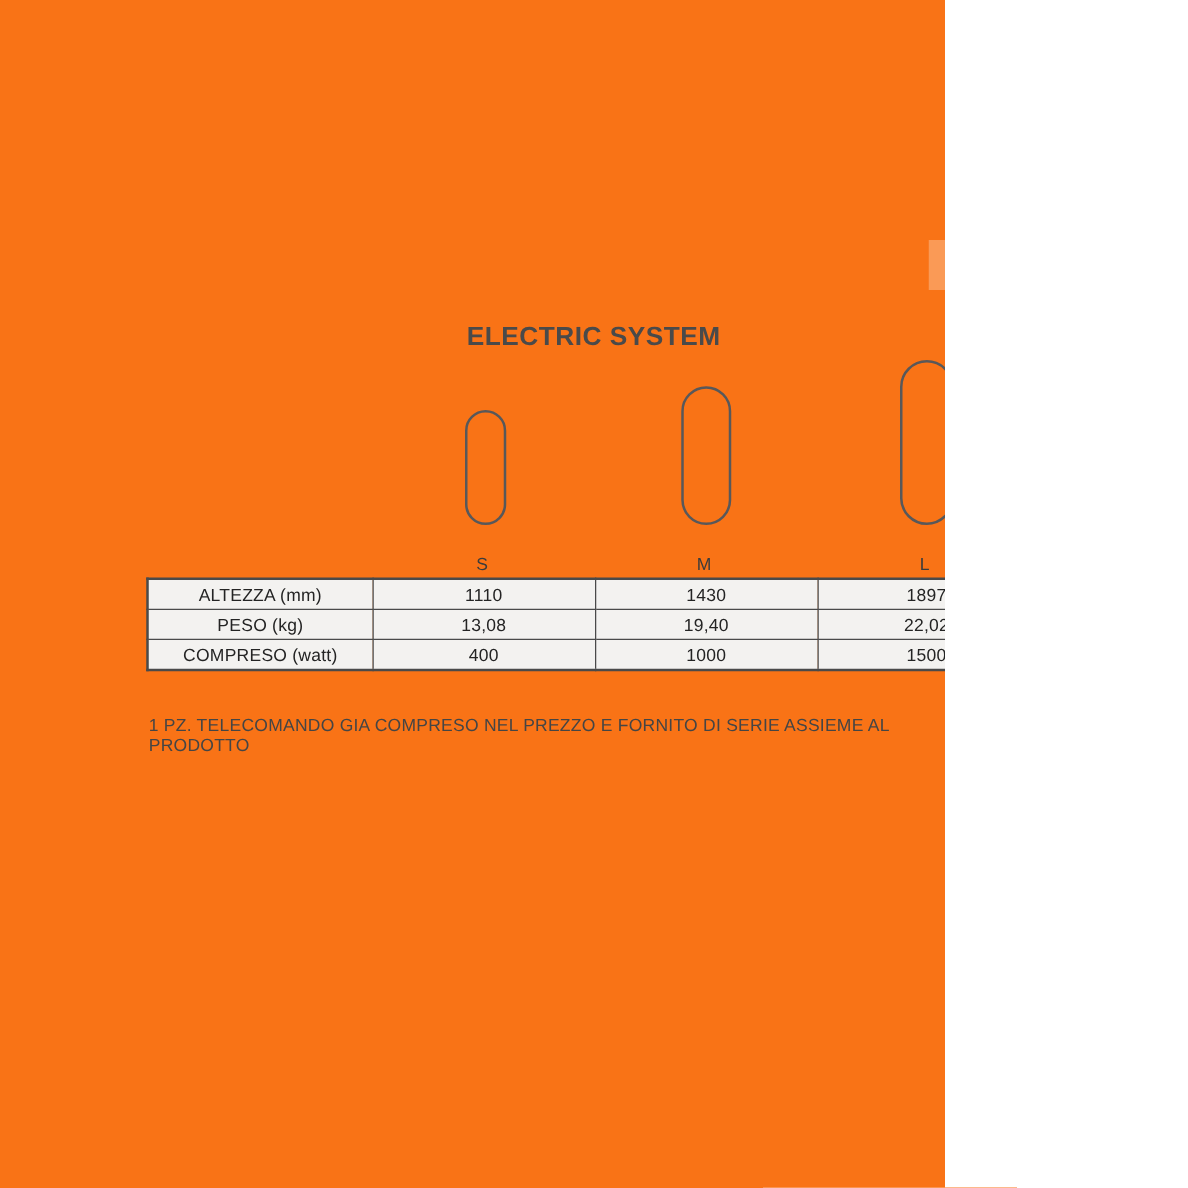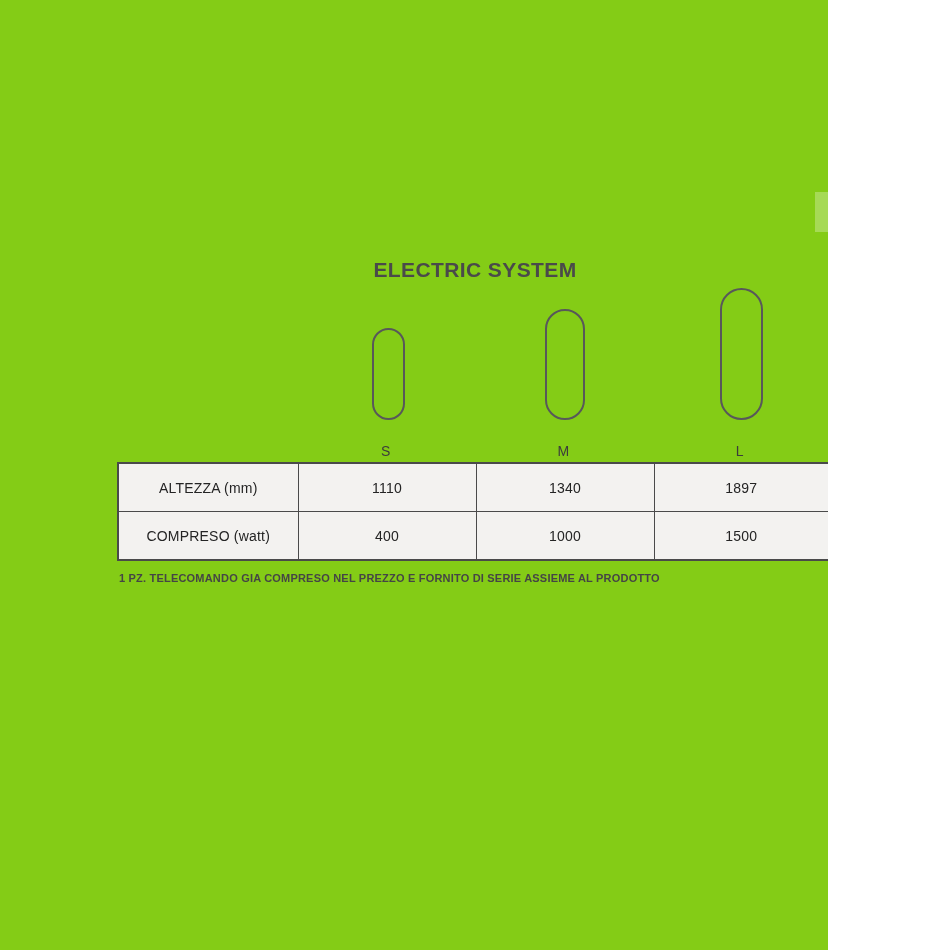--- a/index.html
+++ b/index.html
@@ -1,23 +1,23 @@
 <!DOCTYPE html>
 <html><head>
 <meta charset="utf-8">
 <style>
   html, body {
     margin: 0;
     padding: 0;
   }
   .stage {
     position: relative;
-    width: 828px;
+    width: 756px;
     height: 950px;
-    background: #84cc16;
+    background: #f97316;
     font-family: "Liberation Sans", sans-serif;
     overflow: hidden;
   }
   .page-title {
     position: absolute;
     top: 258px;
     left: 0;
     width: 950px;
     text-align: center;
     font-size: 21px;
@@ -56,33 +56,33 @@
     table-layout: fixed;
   }
   .spec-table td {
     border: 1px solid #4a4a4a;
     height: 23px;
     text-align: center;
     vertical-align: middle;
     font-size: 14px;
     color: #242424;
     background: #f3f2f0;
-    padding: 12px;
+    padding: 0;
     letter-spacing: 0.2px;
   }
   .spec-table col.c-label { width: 180px; }
   .spec-table col.c-s { width: 178px; }
   .spec-table col.c-m { width: 178px; }
   .spec-table col.c-l { width: 175px; }
   .footnote {
     position: absolute;
     left: 119px;
     top: 572px;
-    font-size: 11px;
-    font-weight: bold;
+    font-size: 14px;
+    font-weight: normal;
     letter-spacing: 0.2px;
     color: #454545;
   }
   .edge-artifact {
     position: absolute;
     right: 0;
     top: 192px;
     width: 13px;
     height: 40px;
     background: rgba(255, 255, 255, 0.28);
@@ -107,22 +107,28 @@
     <colgroup>
       <col class="c-label">
         <col class="c-s">
         <col class="c-m">
         <col class="c-l">
     </colgroup>
     <tbody>
       <tr>
         <td>ALTEZZA (mm)</td>
         <td>1110</td>
-        <td>1340</td>
+        <td>1430</td>
         <td>1897</td>
+      </tr>
+      <tr>
+        <td>PESO (kg)</td>
+        <td>13,08</td>
+        <td>19,40</td>
+        <td>22,02</td>
       </tr>
       <tr>
         <td>COMPRESO (watt)</td>
         <td>400</td>
         <td>1000</td>
         <td>1500</td>
       </tr>
     </tbody>
   </table>
 

